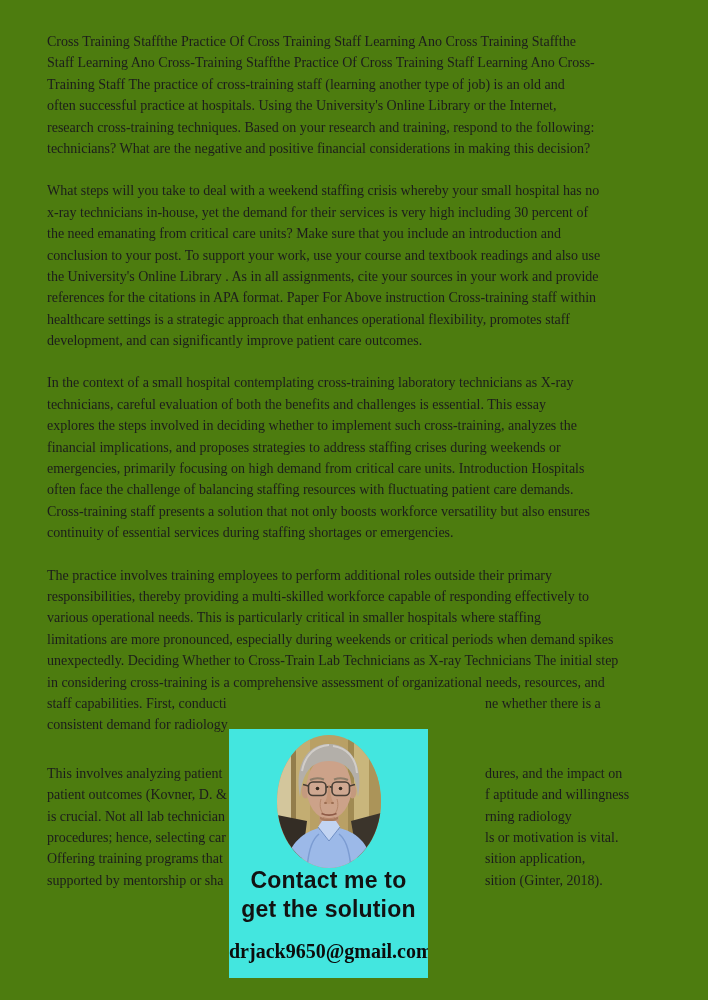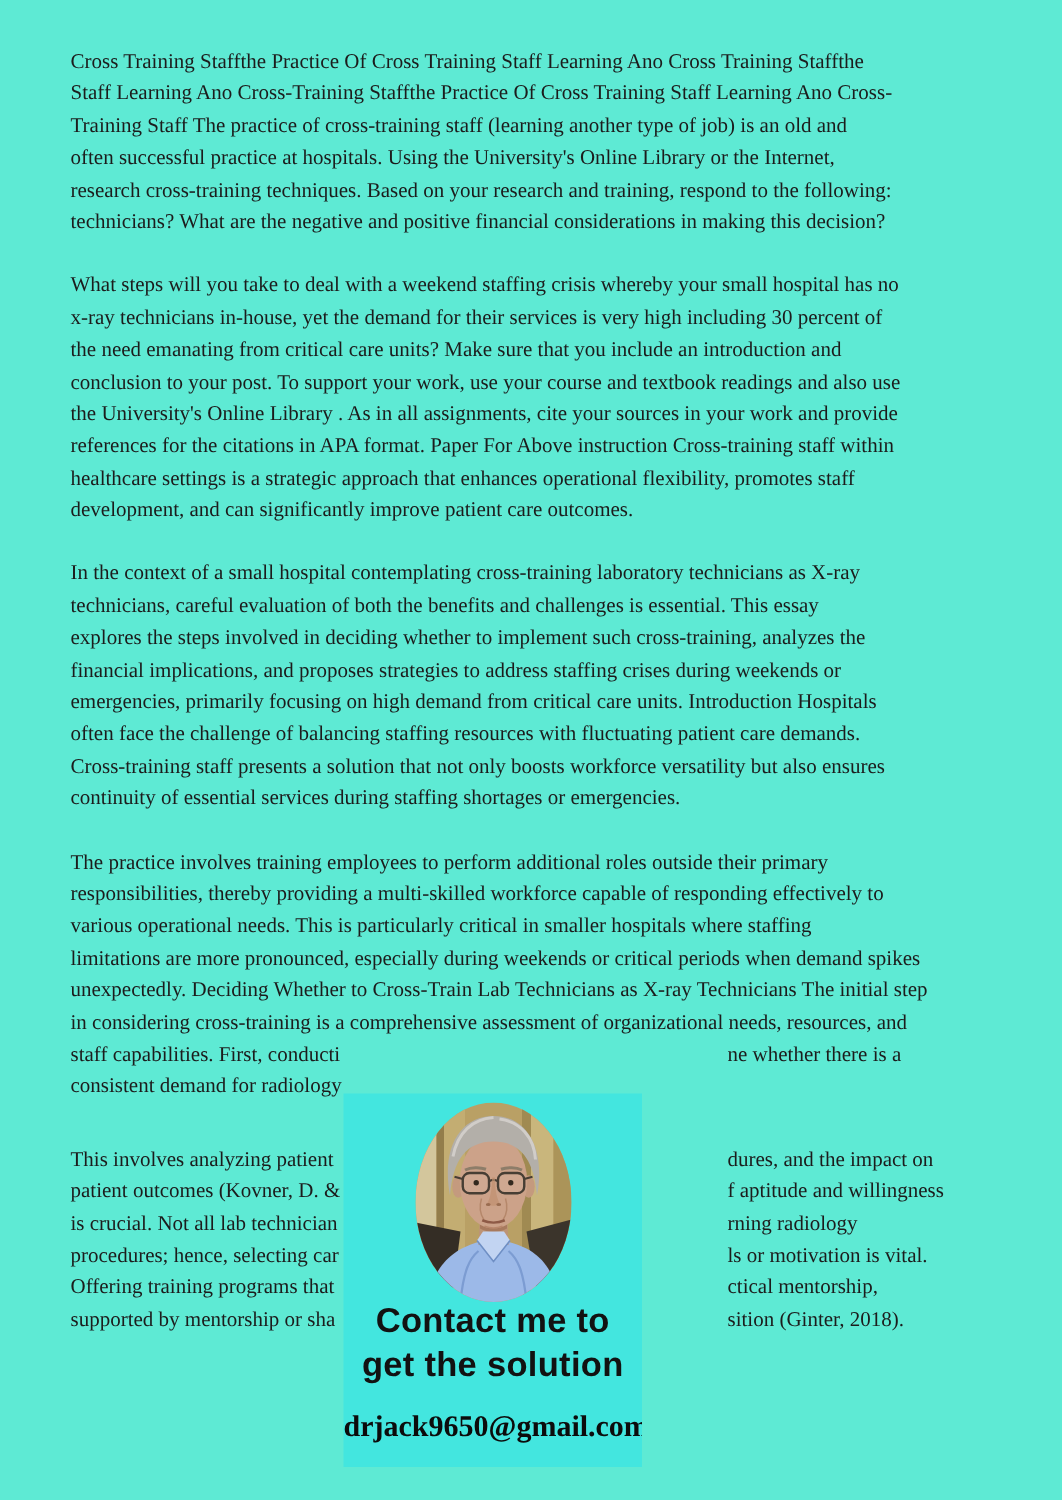--- a/index.html
+++ b/index.html
@@ -1,17 +1,17 @@
 <!DOCTYPE html>
 <html><head>
 <meta charset="utf-8">
 <style>
   html,body { margin:0; padding:0; background:#ffffff; }
   .page {
-    position:relative; width:708px; height:1000px; background:#5eead4;
+    position:relative; width:708px; height:1000px; background:#4d7c0f;
     overflow:hidden; font-family:"Liberation Serif", serif; color:#1c1c1c;
   }
   .doc { position:absolute; left:47px; top:31px; width:614px; font-size:14px; }
   .para { margin:0 0 21px 0; }
   .line { height:21.4px; line-height:21.4px; white-space:nowrap; position:relative; }
   .frag-right { position:absolute; left:438px; top:0; }
   .promo {
     position:absolute; left:229px; top:729px; width:199px; height:249px;
     text-align:center; overflow:hidden;
   }
@@ -93,21 +93,21 @@
       <div class="line">
         <span>is crucial. Not all lab technician</span>
         <span class="frag-right">rning radiology</span>
       </div>
       <div class="line">
         <span>procedures; hence, selecting car</span>
         <span class="frag-right">ls or motivation is vital.</span>
       </div>
       <div class="line">
         <span>Offering training programs that</span>
-        <span class="frag-right">ctical mentorship,</span>
+        <span class="frag-right">sition application,</span>
       </div>
       <div class="line">
         <span>supported by mentorship or sha</span>
         <span class="frag-right">sition (Ginter, 2018).</span>
       </div>
     </div>
 
   </div>
 
   <div class="promo" id="promo-box" style="background: rgb(67, 230, 223);">

